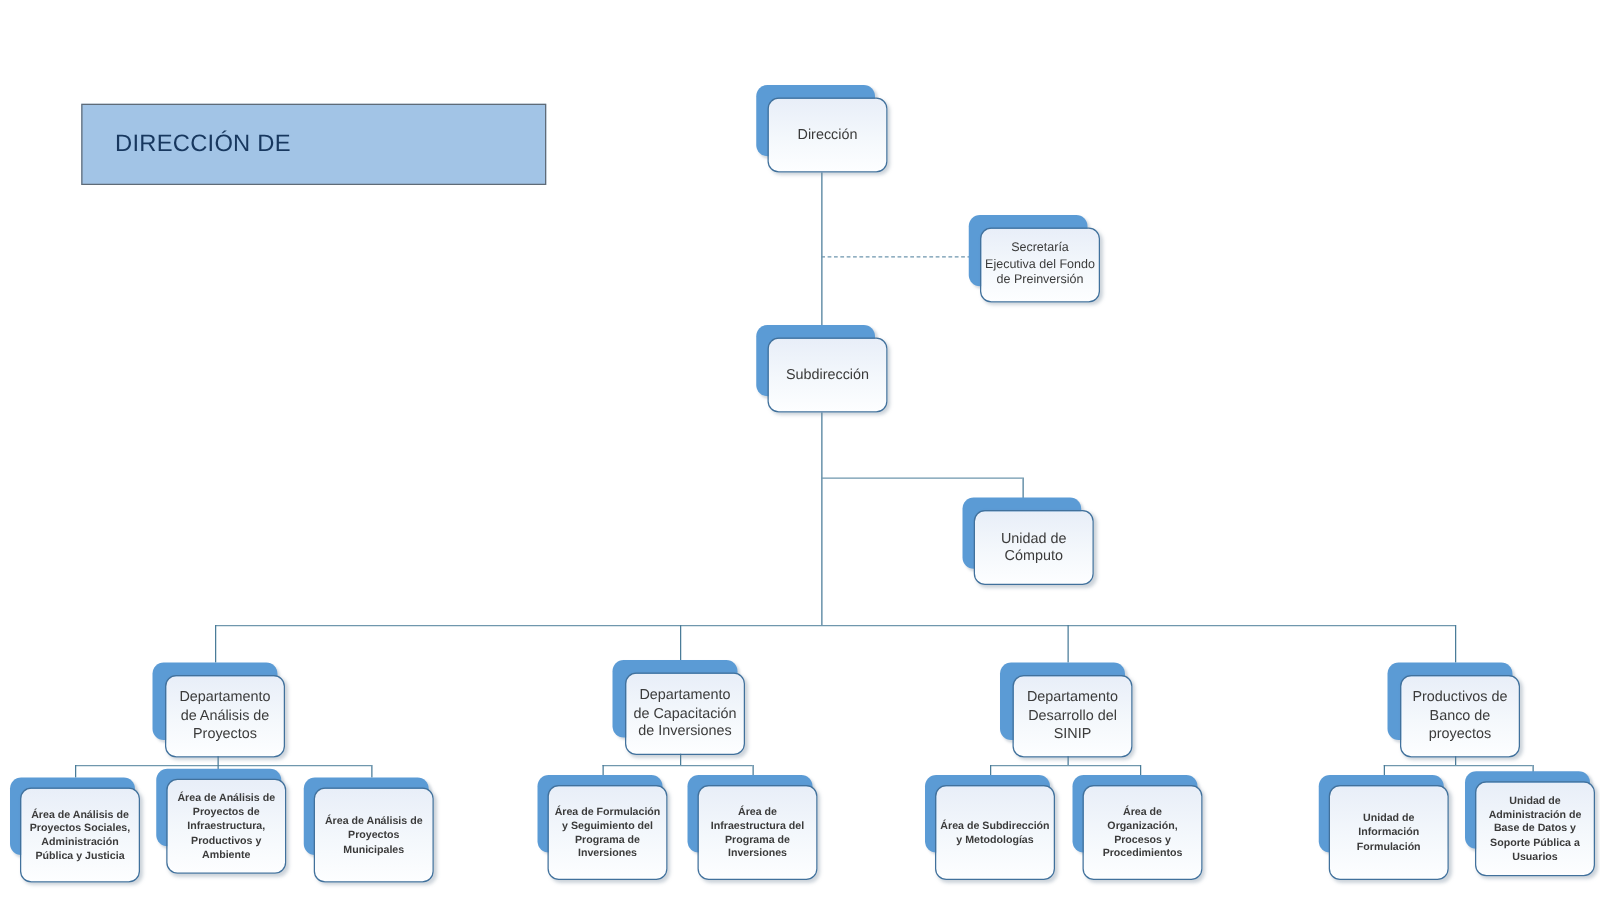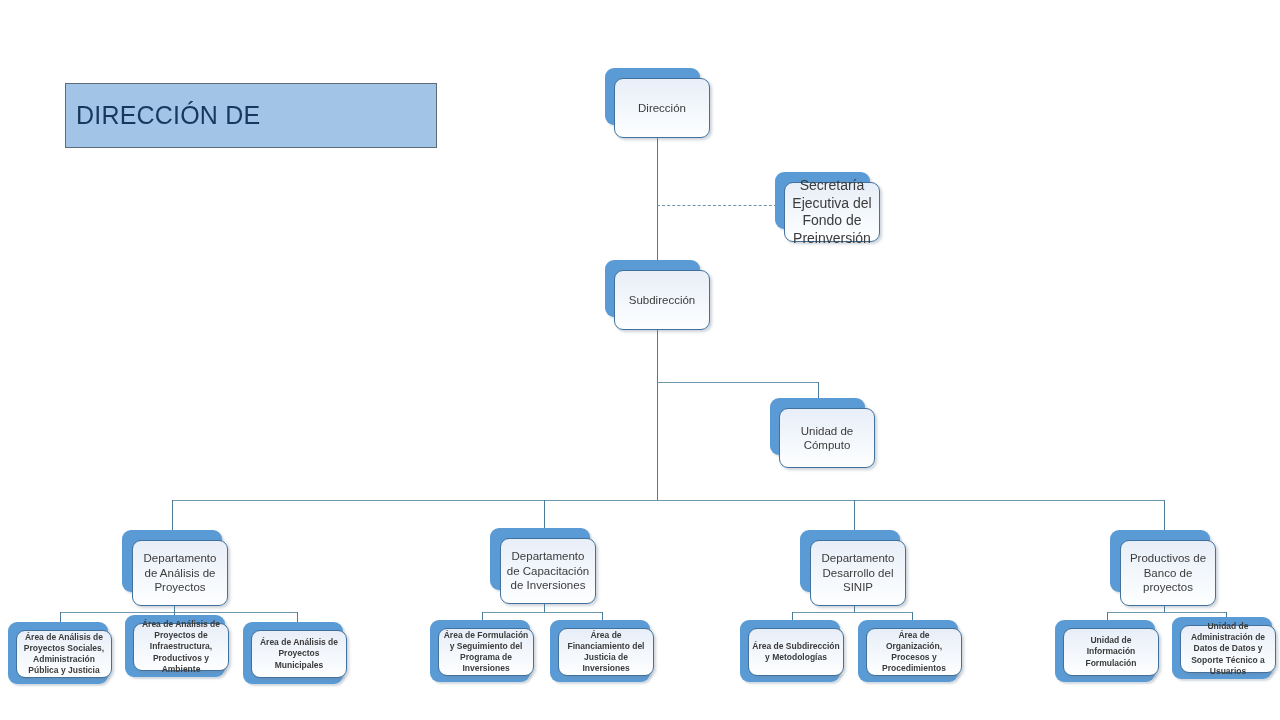--- a/index.html
+++ b/index.html
@@ -16,23 +16,23 @@
   
   .title-box {
     position: absolute;
     left: 65px; top: 83px;
     width: 372px; height: 65px;
     background: #a2c4e6;
     border: 1px solid #5f6b77;
     display: flex;
     flex-direction: column;
     justify-content: center;
-    padding-left: 10px;
+    padding-left: 26px;
     color: #17375e;
-    font-size: 25px;
+    font-size: 19px;
     font-weight: 500;
     letter-spacing: 0.2px;
     line-height: 1.45;
   }
 
   
   .node { position: absolute; }
   .node .back {
     position: absolute; left: 0; top: 0;
     background: #5b9bd5;
@@ -50,21 +50,21 @@
     justify-content: center;
     text-align: center;
     color: #3b3b3b;
     padding: 2px 3px;
   }
   .std  .back  { width: 95px;  height: 57px; }
   .std  .front { left: 9px;  top: 10px; width: 96px; height: 60px; font-size: 11.5px; line-height: 1.25; }
   .dept .back  { width: 100px; height: 62px; }
   .dept .front { left: 10px; top: 10px; width: 96px; height: 66px; font-size: 11.5px; line-height: 1.25; }
   .leaf .back  { width: 100px; height: 62px; }
-  .leaf .front { left: 8px;  top: 8px;  width: 96px; height: 48px; font-size: 8.5px; font-weight: bold; line-height: 1.3; }
+  .leaf .front { left: 8px;  top: 8px;  width: 96px; height: 76px; font-size: 8.5px; font-weight: bold; line-height: 1.3; }
 
   
   .vline { position: absolute; width: 1px; background: #4a7c99; }
   .hline { position: absolute; height: 1px; background: #6f97ad; }
   .dline { position: absolute; height: 0; border-top: 1px dashed #6d95ad; }
 </style>
 </head>
 <body>
 
 <div id="canvas">
@@ -107,21 +107,21 @@
 
   <div class="node std" style="left:605px; top:68px;">
     <div class="back"></div>
     <div class="front">
       <span>Dirección</span>
     </div>
   </div>
 
   <div class="node std" style="left:775px; top:172px;">
     <div class="back"></div>
-    <div class="front" style="font-size:14px;">
+    <div class="front" style="font-size:10px;">
       <span>Secretaría Ejecutiva del Fondo de Preinversión</span>
     </div>
   </div>
 
   <div class="node std" style="left:605px; top:260px;">
     <div class="back"></div>
     <div class="front">
       <span>Subdirección</span>
     </div>
   </div>
@@ -185,21 +185,21 @@
   <div class="node leaf" style="left:430px; top:620px;">
     <div class="back"></div>
     <div class="front">
       <span>Área de Formulación y Seguimiento del Programa de Inversiones</span>
     </div>
   </div>
 
   <div class="node leaf" style="left:550px; top:620px;">
     <div class="back"></div>
     <div class="front">
-      <span>Área de Financiamiento del Justicia de Inversiones</span>
+      <span>Área de Infraestructura del Programa de Inversiones</span>
     </div>
   </div>
 
   <div class="node leaf" style="left:740px; top:620px;">
     <div class="back"></div>
     <div class="front">
       <span>Área de Subdirección y Metodologías</span>
     </div>
   </div>
 
@@ -213,17 +213,17 @@
   <div class="node leaf" style="left:1055px; top:620px;">
     <div class="back"></div>
     <div class="front">
       <span>Unidad de Información Formulación</span>
     </div>
   </div>
 
   <div class="node leaf" style="left:1172px; top:617px;">
     <div class="back"></div>
     <div class="front">
-      <span>Unidad de Administración de Datos de Datos y Soporte Técnico a Usuarios</span>
+      <span>Unidad de Administración de Base de Datos y Soporte Pública a Usuarios</span>
     </div>
   </div>
 
 </div>
 
 </body></html>

